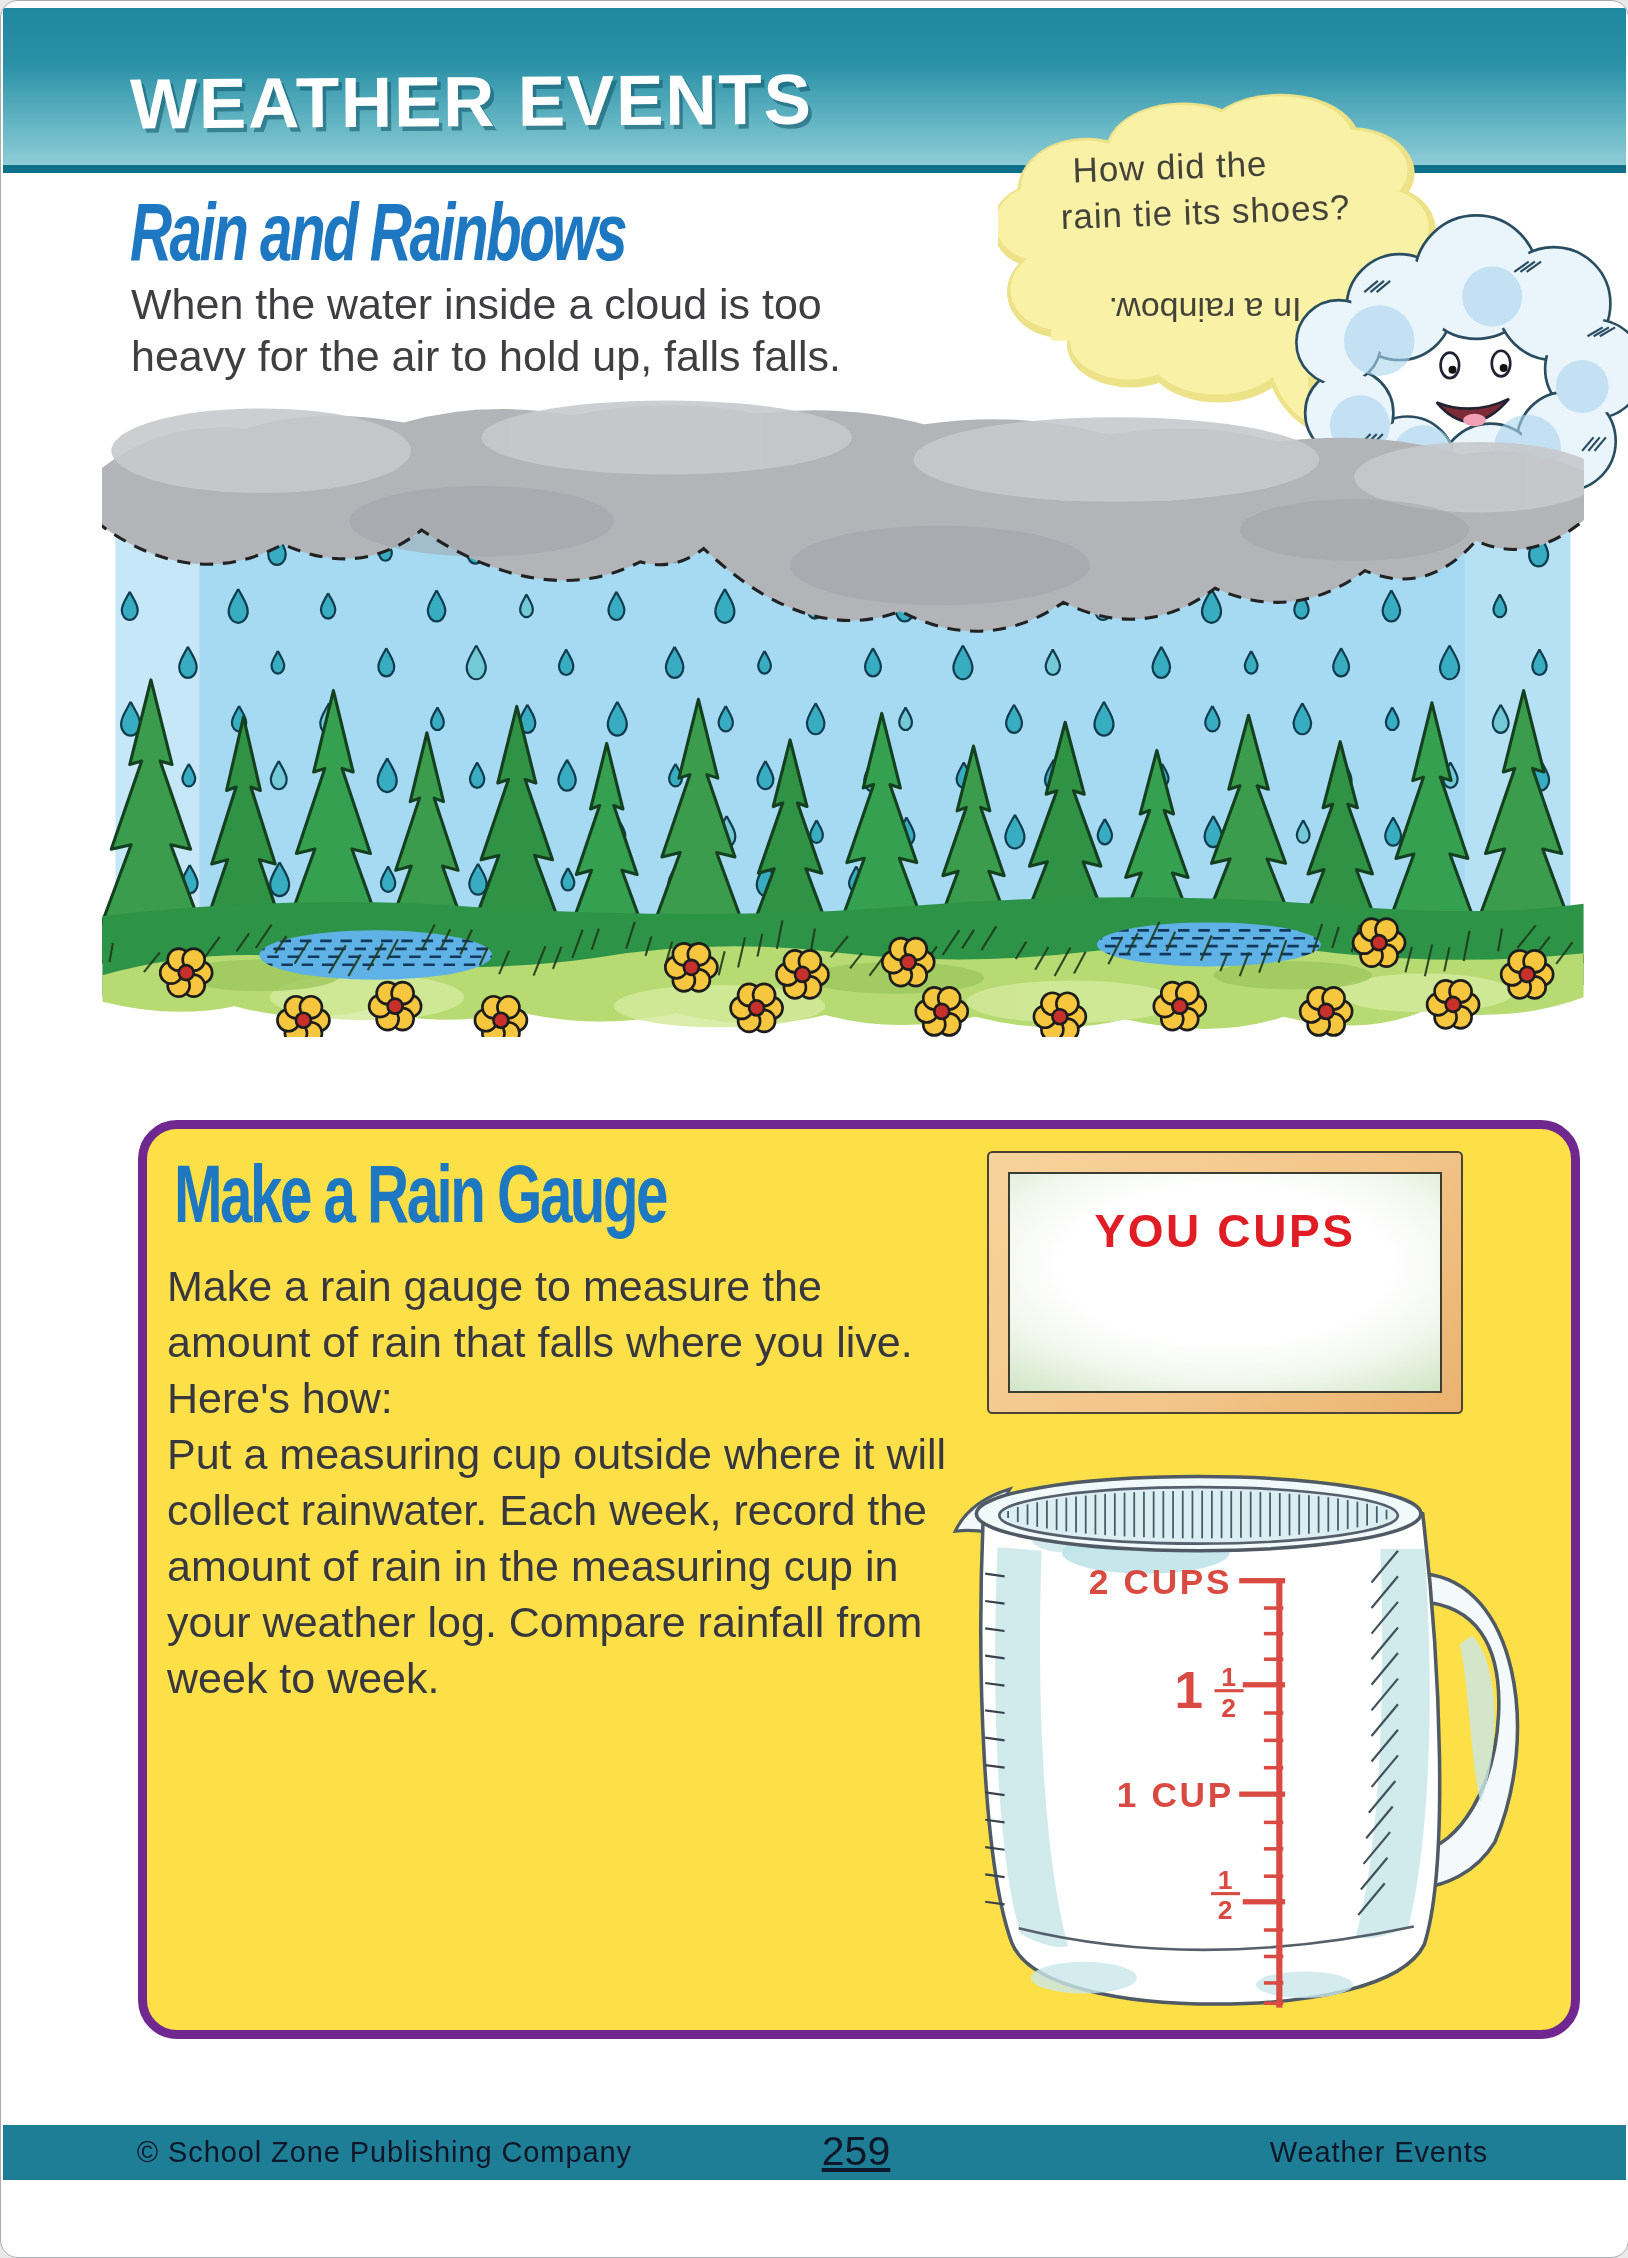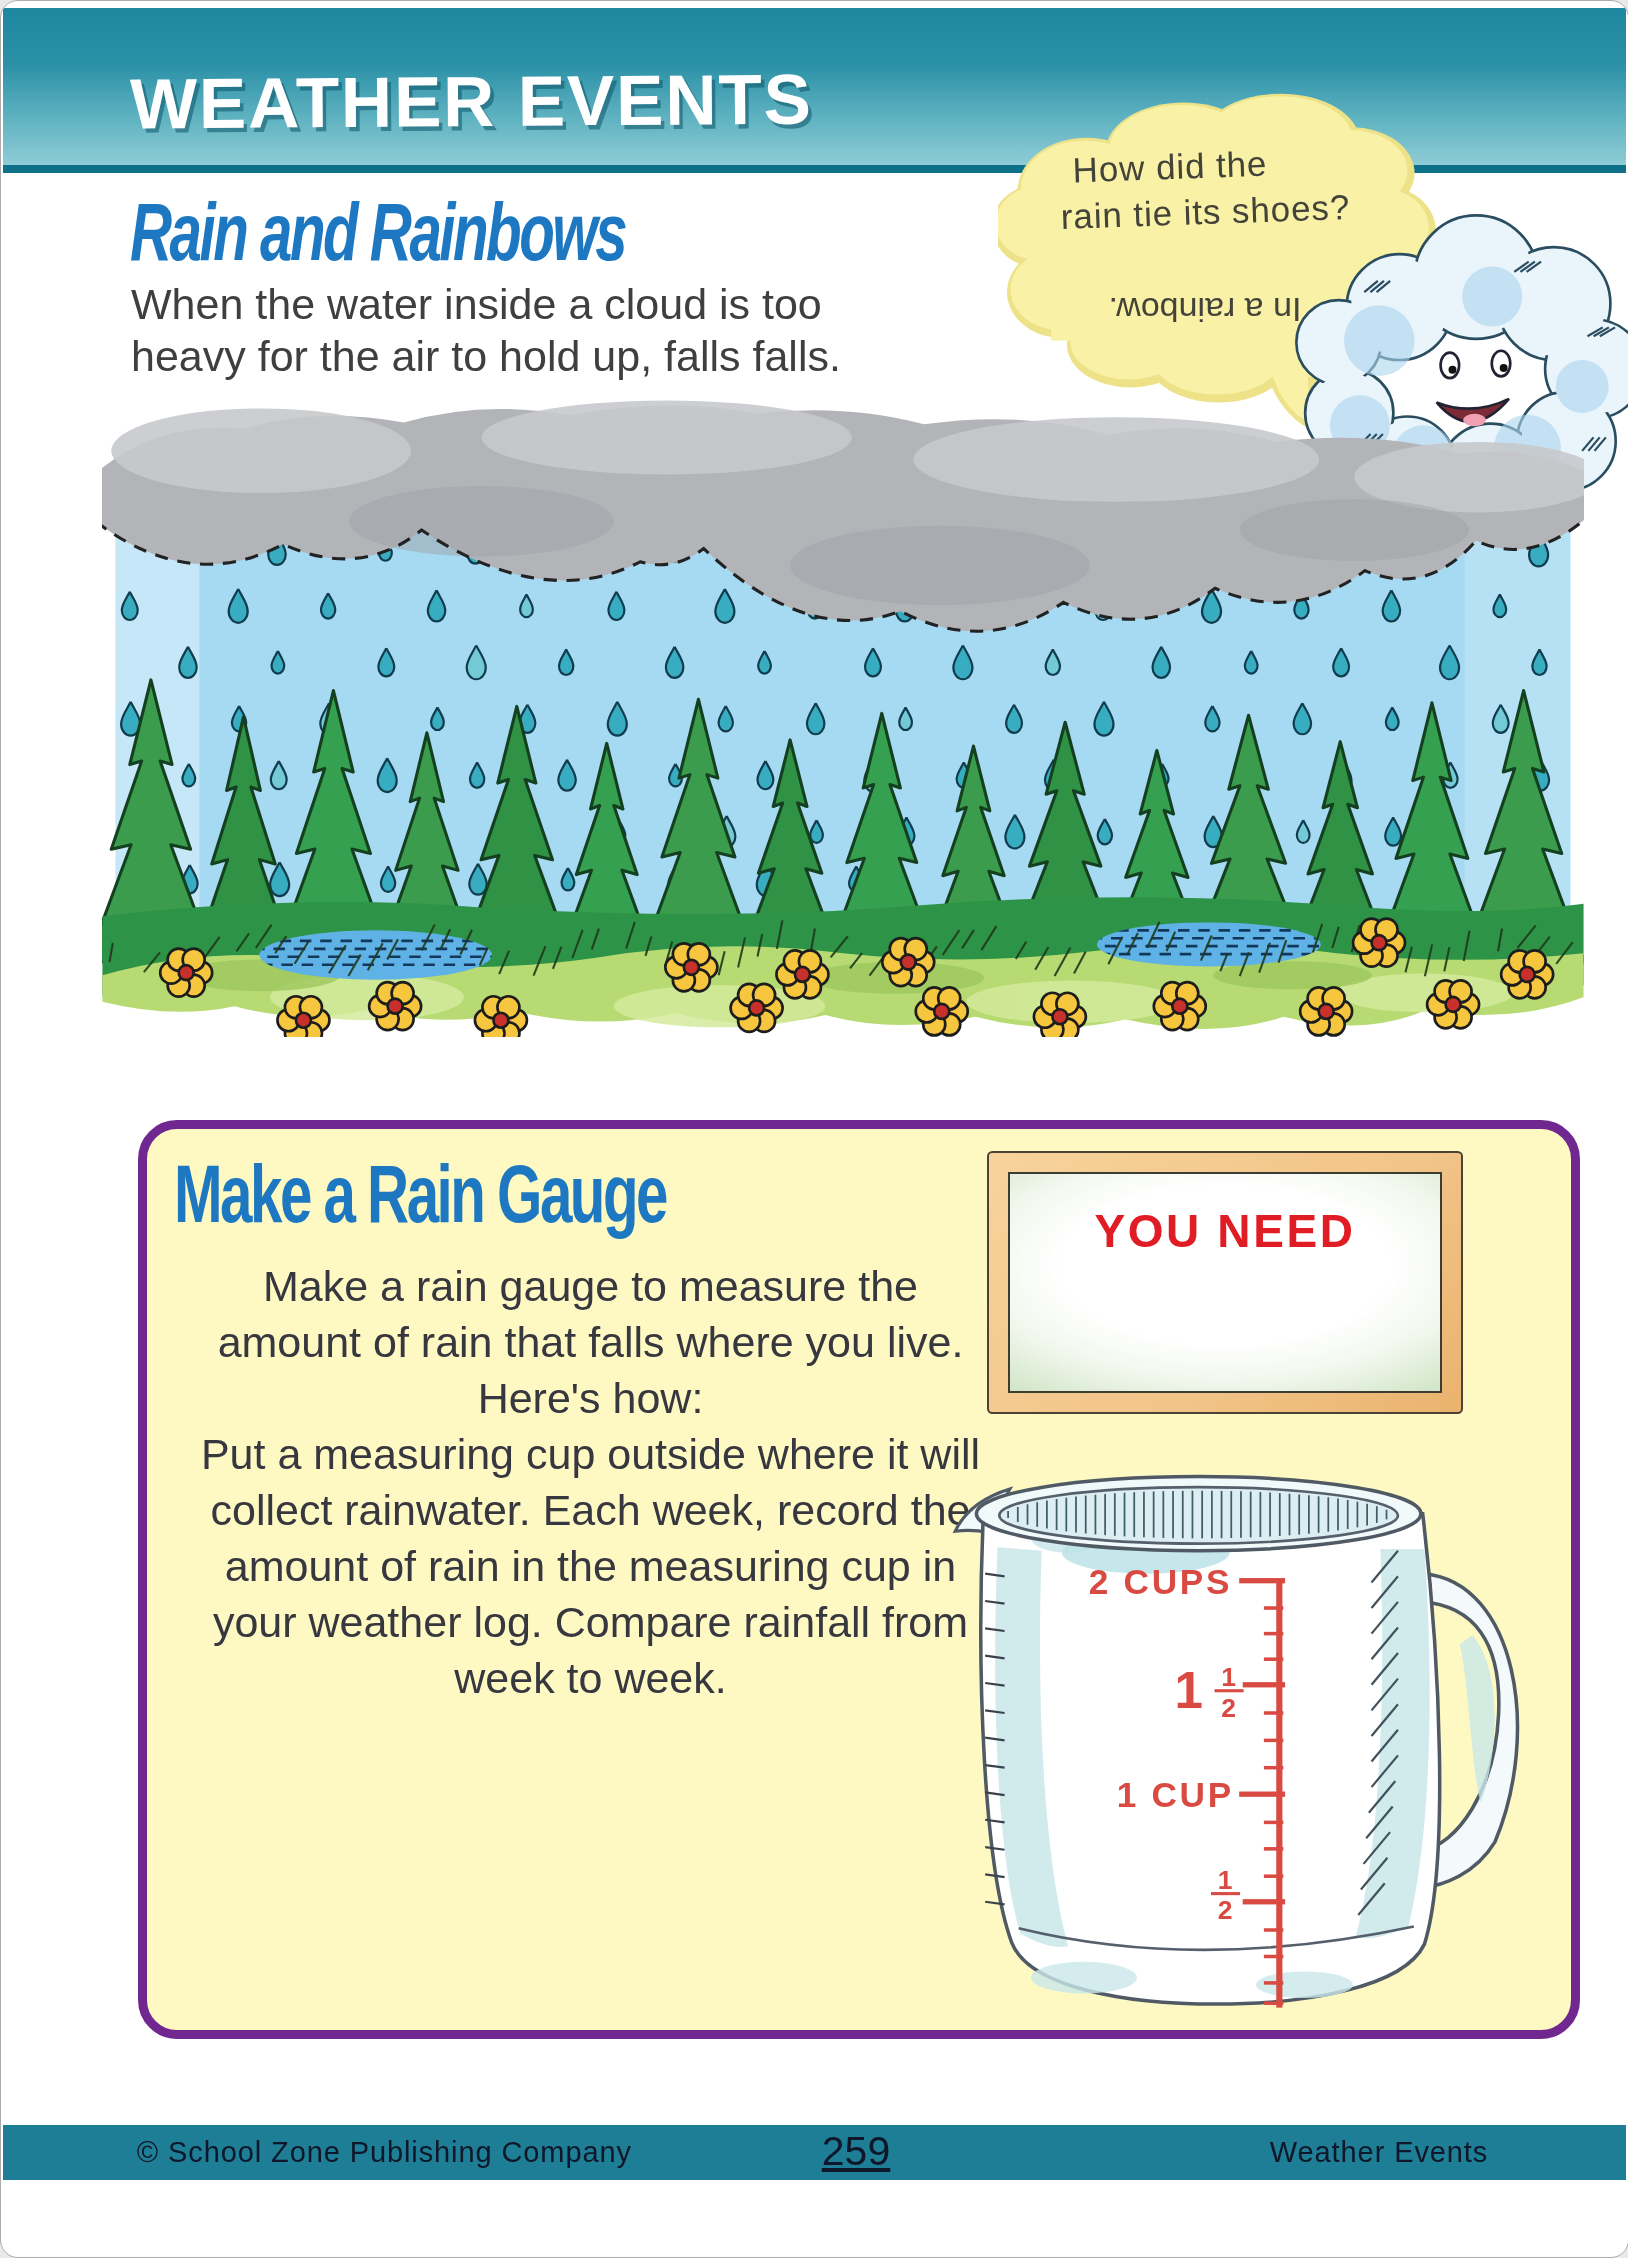--- a/index.html
+++ b/index.html
@@ -34,21 +34,21 @@
   .q-line{position:absolute;text-align:center;font-size:35px;color:#43433a;letter-spacing:0.9px;}
   .q1{left:0;top:71px;width:344px;transform:rotate(-2deg);}
   .q2{left:8.8px;top:116px;width:397px;transform:rotate(-2deg);}
   .ans{position:absolute;left:35px;top:214px;width:344px;text-align:center;
        font-size:34px;color:#43433a;transform:rotate(180deg);}
   
   .scene{position:absolute;left:101px;top:388px;}
   
   .activity-box{
     position:absolute;left:137px;top:1119px;width:1442px;height:919px;
-    background:#fef9c3;border:9.7px solid #70278f;border-radius:39px;text-align:center;
+    background:#fde047;border:9.7px solid #70278f;border-radius:39px;
   }
   .h2{position:absolute;left:26.5px;top:25px;}
   .body2{position:absolute;left:20px;top:129px;width:847px;line-height:56px;color:#37373f;}
   
   .board{
     position:absolute;left:986px;top:1150px;width:476px;height:263px;
     background:linear-gradient(135deg,#f7d39b,#f2c488 60%,#eab36e);
     border:2.6px solid #4a4336;border-radius:5.3px;
   }
   .board-inner{
@@ -597,21 +597,21 @@
 Here's how:
 Put a measuring cup outside where it will
 collect rainwater. Each week, record the
 amount of rain in the measuring cup in
 your weather log. Compare rainfall from
 week to week.</div>
   </div>
 
   <div class="board">
     <div class="board-inner">
-      <div class="board-title">YOU NEED</div>
+      <div class="board-title">YOU CUPS</div>
     </div>
   </div>
 
   <svg class="cup" width="621" height="586" viewBox="0 0 704 664">
     <path fill="#f4fafb" stroke="#4f5a64" stroke-width="4" d="M556,140 C660,150 688,320 636,444 C614,480 578,494 552,496 L552,454 C594,448 636,384 640,300 C644,218 612,176 552,172 Z"></path>
     <path fill="#f2f9fa" stroke="#4f5a64" stroke-width="3.5" d="M86,44 Q40,58 24,92 Q52,88 88,100 Q70,70 86,44 Z"></path>
     <path fill="#ffffff" stroke="#4f5a64" stroke-width="4" d="M56,72 L554,72 C574,240 584,470 556,560 C532,610 420,628 320,628 C220,628 108,610 88,558 C56,470 48,250 56,72 Z"></path>
     <g fill="#c9e7ea">
       <path opacity=".85" d="M72,110 C64,300 74,470 98,548 C118,560 140,566 152,562 C124,460 116,280 122,114 Z"></path>
       <path opacity=".85" d="M556,112 C568,280 562,440 538,540 C510,552 492,556 478,552 C506,450 512,270 506,112 Z"></path>

